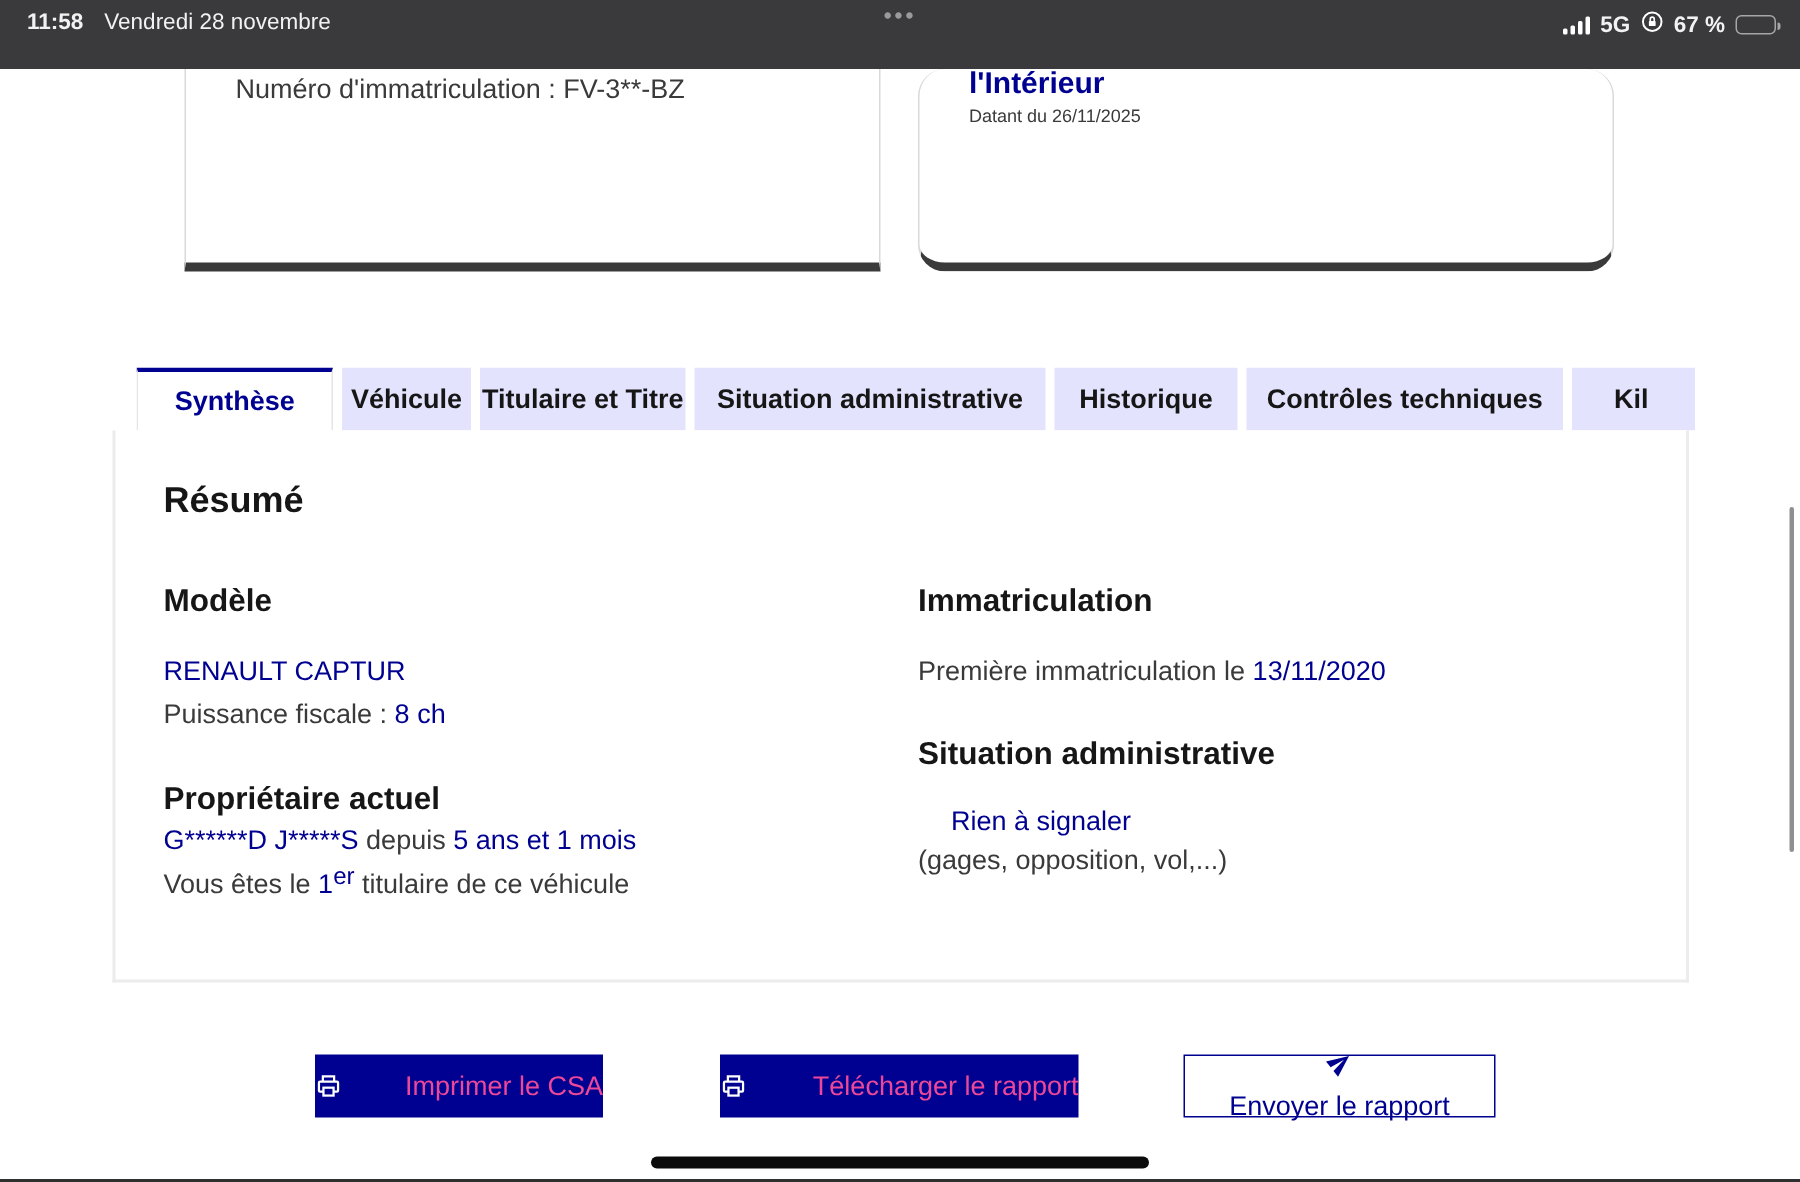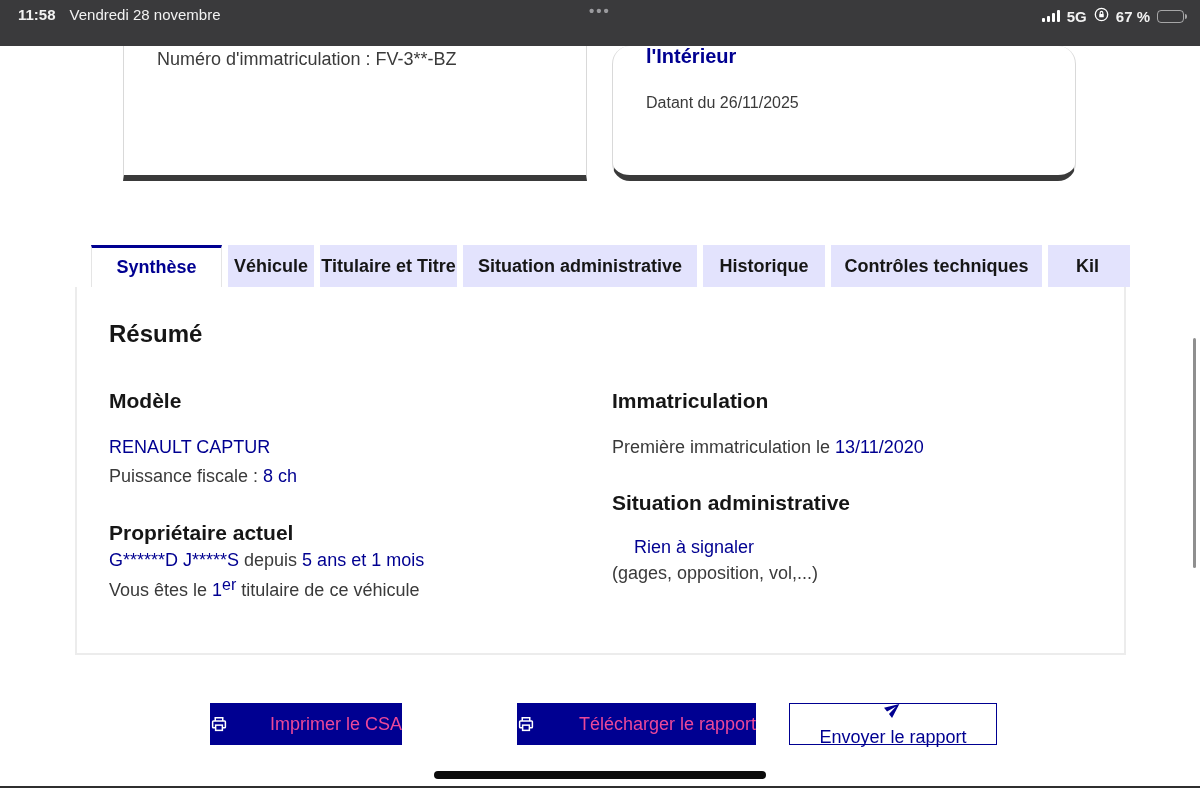--- a/index.html
+++ b/index.html
@@ -38,21 +38,21 @@
   .doc-card {
     position:absolute; top:46px; height:135px; width:464px; background:#fff;
     border-left:1px solid #d9d9d9; border-right:1px solid #d9d9d9;
     border-bottom:6px solid #3a3a3a; overflow:hidden;
   }
   .doc-card.left { left:123px; }
   .doc-card.right { left:612px;border-radius:18px; }
   .doc-card .body { padding:3px 0 0 33px; }
   .doc-line { font-size:18px; color:#3a3a3a; }
   .doc-title { font-size:20px; font-weight:700; color:#000091; margin-top:-4px; line-height:22px; }
-  .doc-sub { font-size:16px; color:#3a3a3a; margin-top:27px; }
+  .doc-sub { font-size:12px; color:#3a3a3a; margin-top:3px; }
 
   
   .tabbar {
     position:absolute; left:91px; top:245px; width:1039px; height:42px;
     display:flex; gap:6px; overflow:hidden;
   }
   .tab {
     flex:0 0 auto; display:flex; align-items:center; justify-content:center;
     height:42px; font-size:18px; font-weight:700; color:#161616;
     background:#e3e3fd; cursor:pointer; white-space:nowrap;
@@ -188,21 +188,21 @@
     <button class="btn filled" style="left:210px; width:192px;">
       <span>
         <svg width="18" height="18" viewBox="0 0 24 24" fill="none" stroke="#ffffff" stroke-width="2">
           <path d="M7 8 V3.5 h10 V8"></path>
           <rect x="3.5" y="8" width="17" height="9" rx="1"></rect>
           <rect x="7.5" y="13.5" width="9" height="7" fill="#000091"></rect>
         </svg>
       </span>
       <span>Imprimer le CSA</span>
     </button>
-    <button class="btn filled" style="left:480px; width:239px;margin-left:37px;">
+    <button class="btn filled" style="left:480px; width:239px;">
       <span>
         <svg width="18" height="18" viewBox="0 0 24 24" fill="none" stroke="#ffffff" stroke-width="2">
           <path d="M7 8 V3.5 h10 V8"></path>
           <rect x="3.5" y="8" width="17" height="9" rx="1"></rect>
           <rect x="7.5" y="13.5" width="9" height="7" fill="#000091"></rect>
         </svg>
       </span>
       <span>Télécharger le rapport</span>
     </button>
     <button class="btn outline" style="left:789px; width:208px;flex-direction:column;">

